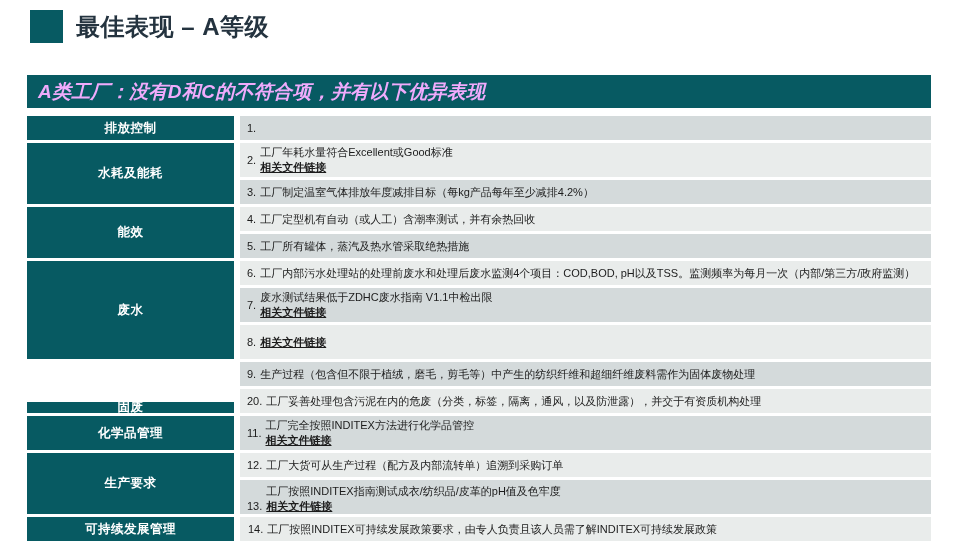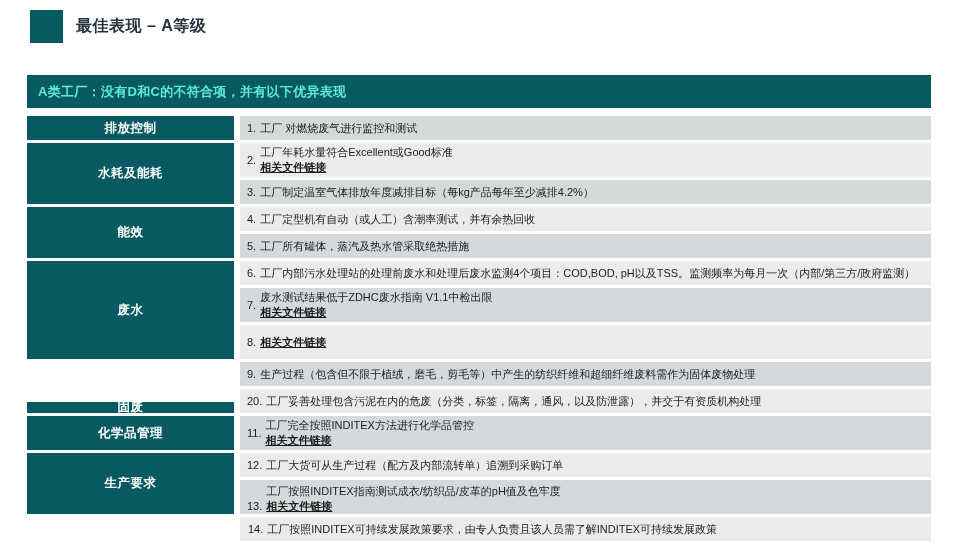--- a/index.html
+++ b/index.html
@@ -14,35 +14,36 @@
   
   .title-row {
     position:absolute; top:10px; left:30px;
     display:flex; align-items:center; gap:13px;
   }
   .title-square {
     width:33px; height:33px;
     background:var(--teal);
   }
   .page-title {
-    font-size:16px; font-weight:bold;
+    font-size:24px; font-weight:bold;
     color:var(--title-text);
     letter-spacing:0.5px;
   }
   
   .header-bar {
     position:absolute; top:75px; left:27px;
     width:904px; height:33px;
     background:var(--teal);
     display:flex; align-items:center;
     padding-left:11px;
   }
   .header-bar span {
-    color:#5eead4; font-weight:bold; font-size:13px;
+    color:#f0abfc; font-weight:bold; font-size:19px;
     letter-spacing:0.3px;
+    font-style:italic;
   }
   
   .grid {
     position:absolute; top:116px; left:27px;
     width:936px;
     display:grid;
     grid-template-columns:207px 691px;
     column-gap:6px;
     row-gap:3px;
   }
@@ -87,23 +88,20 @@
   </div>
 
   <div class="header-bar">
     <span>A类工厂：没有D和C的不符合项，并有以下优异表现</span>
   </div>
 
   <div class="grid" id="criteria-table" style="grid-template-rows: 24px 34px 24px 24px 24px 24px 34px 34px 24px 24px 34px 24px 34px 24px;">
       <div class="cat" style="grid-area: 1 / 1 / span 1;">排放控制</div>
       <div class="item dark" style="grid-area: 1 / 2;">
         <span class="num">1.</span>
-        <div class="body">
-          <div class="line">工厂 对燃烧废气进行监控和测试</div>
-        </div>
       </div>
       <div class="cat" style="grid-area: 2 / 1 / span 2;">水耗及能耗</div>
       <div class="item light" style="grid-area: 2 / 2;">
         <span class="num">2.</span>
         <div class="body">
           <div class="line">工厂年耗水量符合Excellent或Good标准</div>
           <div class="doc-link">相关文件链接</div>
         </div>
       </div>
       <div class="item dark" style="grid-area: 3 / 2;">
@@ -173,20 +171,21 @@
           <div class="line">工厂大货可从生产过程（配方及内部流转单）追溯到采购订单</div>
         </div>
       </div>
       <div class="item dark" style="grid-area: 13 / 2; align-items: flex-end;">
         <span class="num">13.</span>
         <div class="body">
           <div class="line">工厂按照INDITEX指南测试成衣/纺织品/皮革的pH值及色牢度</div>
           <div class="doc-link">相关文件链接</div>
         </div>
       </div>
+      <div class="cat" style="grid-area: 14 / 1 / span 1;">可持续发展管理</div>
       <div class="item light" style="grid-area: 14 / 2; padding-left: 8px;">
         <span class="num">14.</span>
         <div class="body">
           <div class="line">工厂按照INDITEX可持续发展政策要求，由专人负责且该人员需了解INDITEX可持续发展政策</div>
         </div>
       </div>
     </div>
 
 </div>
 

